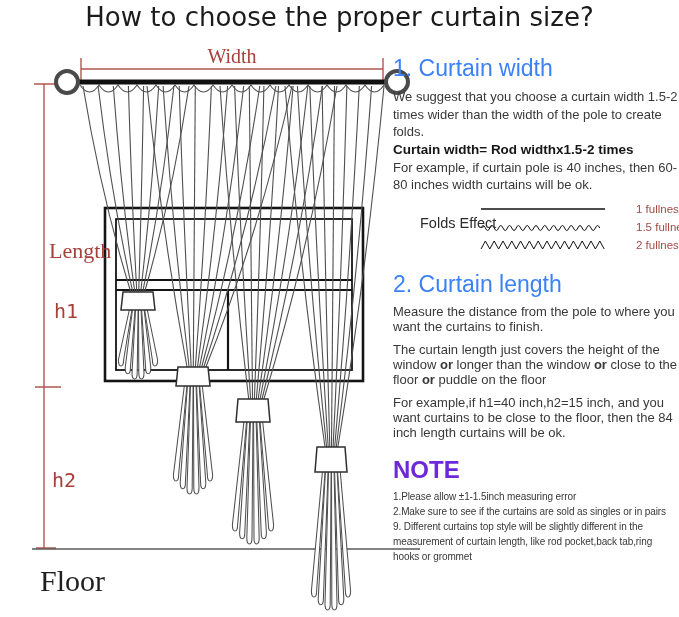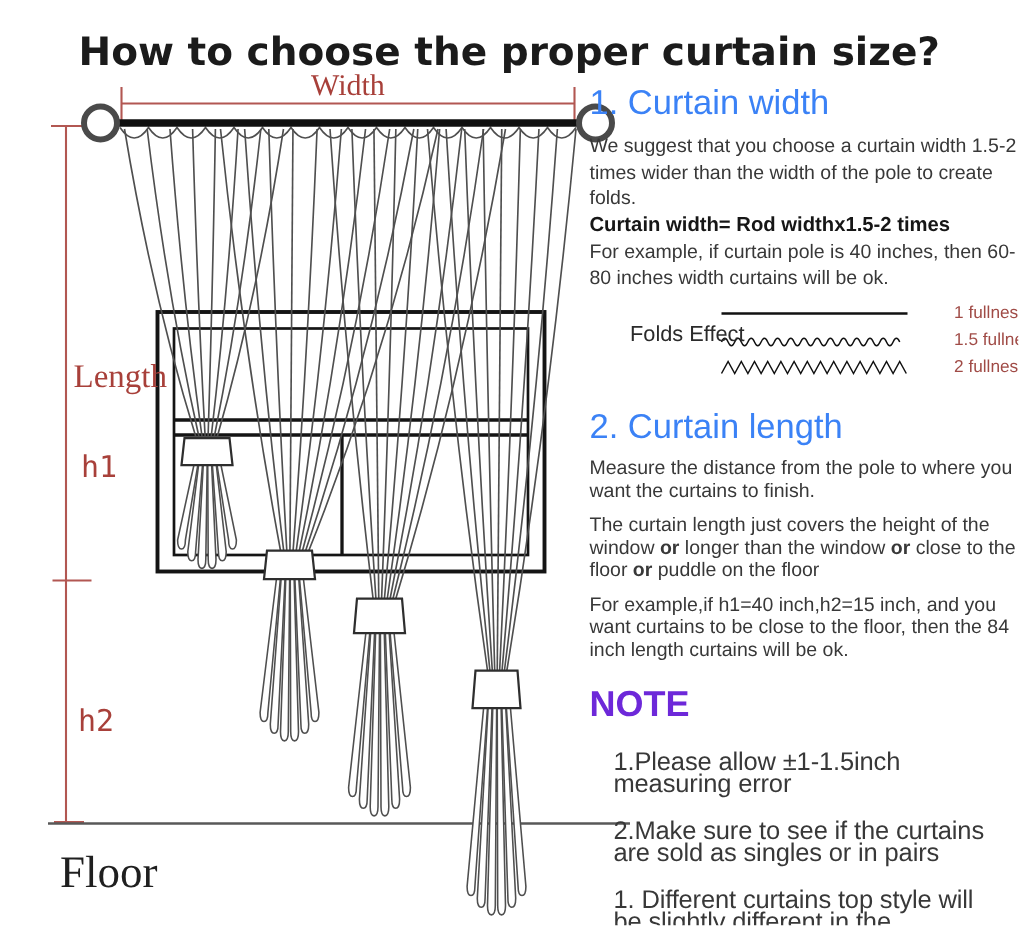--- a/index.html
+++ b/index.html
@@ -1,36 +1,36 @@
 <!DOCTYPE html>
 <html><head>
 <meta charset="utf-8">
 <style>
   html,body{margin:0;padding:0;background:#fff;}
   #page{position:relative;width:679px;height:617px;background:#fff;overflow:hidden;
         font-family:"Liberation Sans",sans-serif;color:#383838;}
-  #main-title{position:absolute;top:20px;left:0;width:679px;text-align:center;
-        font-family:"DejaVu Sans",sans-serif;font-size:26px;font-weight:700;color:#1b1b1b;}
+  #main-title{position:absolute;top:2px;left:0;width:679px;text-align:center;
+        font-family:"DejaVu Sans",sans-serif;font-size:26px;font-weight:400;color:#1b1b1b;}
   #diagram-wrap{position:absolute;left:0;top:40px;width:390px;height:577px;padding-left:32px;}
   .serif-red{font-family:"Liberation Serif",serif;fill:#a8403a;}
   .mono-red{font-family:"DejaVu Sans Mono",monospace;fill:#a8403a;}
   .serif-dark{font-family:"Liberation Serif",serif;fill:#1f1f1f;}
   #col{position:absolute;left:393px;top:56px;width:287px;}
   .h2{font-size:23px;line-height:1.05;margin:0 0 8px;font-weight:400;color:#3b82f6;}
   .h2b{margin-top:18px;}
   .p1{font-size:13px;line-height:17.5px;margin:0;color:#383838;}
   .formula{font-size:13.5px;line-height:18px;margin:0;font-weight:bold;color:#161616;}
   .p2{font-size:13px;line-height:15px;margin:8px 0 0;color:#383838;}
   .folds{position:relative;padding-left:86px;margin-top:6px;}
   .folds-label{position:absolute;left:2px;top:15px;font-size:14.5px;color:#2b2b2b;margin-left:25px;}
   .fold-row{display:flex;align-items:center;height:18px;gap:20px;}
   .fline{width:128px;height:14px;margin-right:9px;flex:0 0 auto;}
   .fl{font-size:11.5px;color:#a04b46;white-space:nowrap;}
   .note-h{font-size:24px;font-weight:700;margin:16px 0 5px;color:#6d28d9;}
-  .note-p{font-size:17px;line-height:15px;margin:16px;letter-spacing:-0.1px;color:#383838;}
+  .note-p{font-size:10px;line-height:15px;margin:0;letter-spacing:-0.1px;color:#383838;}
 </style>
 </head>
 <body>
 
 <div id="page">
 
   <div id="main-title">How to choose the proper curtain size?</div>
 
   <div id="diagram-wrap">
     <svg id="curtain-svg" width="390" height="577" viewBox="0 0 390 577">
@@ -148,16 +148,16 @@
     </div>
 
     <div class="h2 h2b">2. Curtain length</div>
     <p class="p2">Measure the distance from the pole to where you want the curtains to finish.</p>
     <p class="p2"><span>The curtain length just covers the height of the window </span><b>or</b><span> longer than the window </span><b>or</b><span> close to the floor </span><b>or</b><span> puddle on the floor</span></p>
     <p class="p2">For example,if h1=40 inch,h2=15 inch, and you want curtains to be close to the floor, then the 84 inch length curtains will be ok.</p>
 
     <div class="note-h">NOTE</div>
     <p class="note-p">1.Please allow ±1-1.5inch measuring error</p>
     <p class="note-p">2.Make sure to see if the curtains are sold as singles or in pairs</p>
-    <p class="note-p">1. Different curtains top style will be slightly different in the measurement of curtain length, like rod pocket,back tab,ring hooks or grommet</p>
+    <p class="note-p">9. Different curtains top style will be slightly different in the measurement of curtain length, like rod pocket,back tab,ring hooks or grommet</p>
 
   </div>
 </div>
 
 </body></html>

